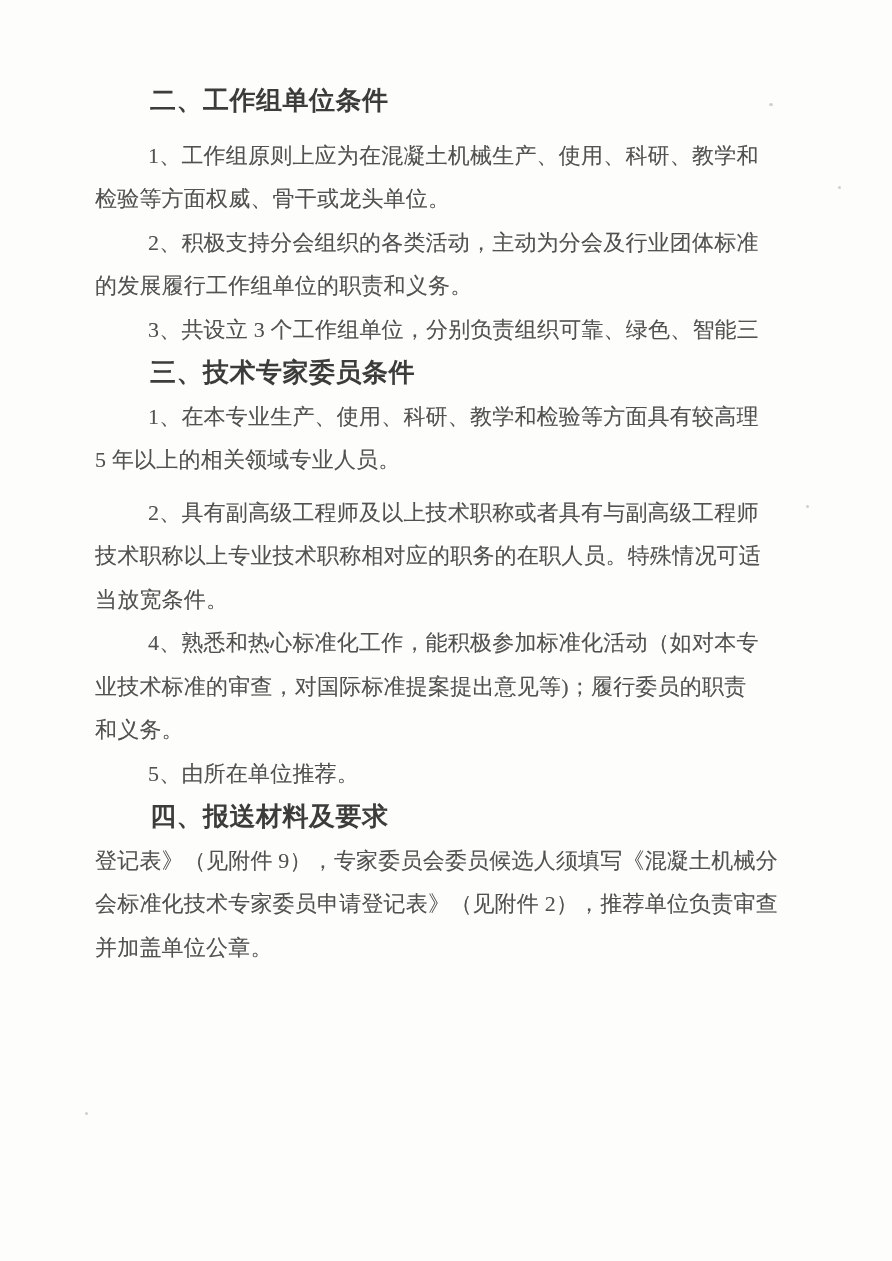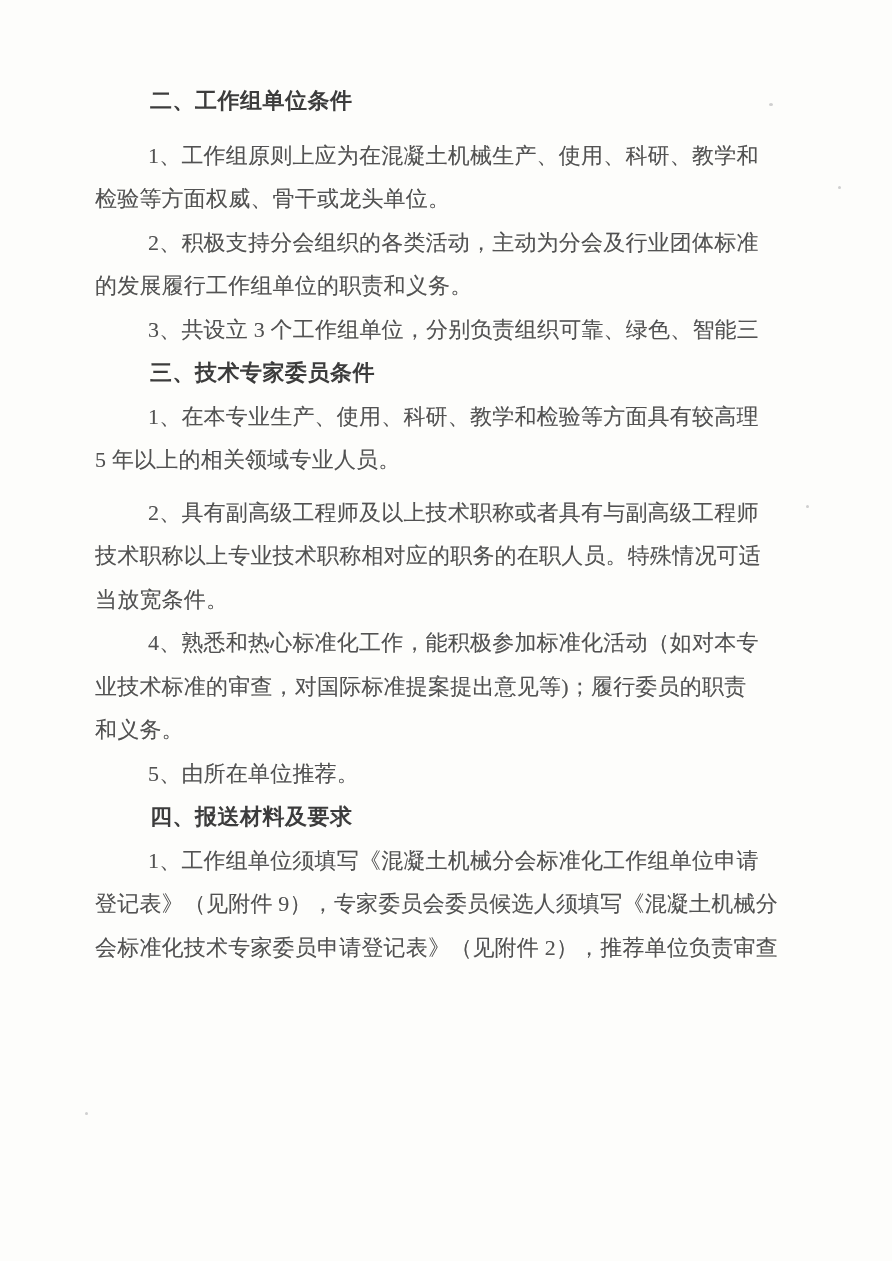--- a/index.html
+++ b/index.html
@@ -30,21 +30,21 @@
     font-size: 22px;
     color: var(--ink);
     white-space: nowrap;
     letter-spacing: 0.2px;
     text-shadow: 0 0 0.6px rgba(90,90,90,0.35);
   }
   .indent { padding-left: 53px; }
   .heading {
     font-family: Liberation Sans, sans-serif;
     font-weight: 700;
-    font-size: 22px;
+    font-size: 26px;
     color: var(--heading-ink);
     padding-left: 55px;
     letter-spacing: 0.5px;
     text-shadow: none;
   }
   .gap-11 { margin-top: 11px; }
   .gap-9  { margin-top: 9px; }
   .speck {
     position: absolute;
     background: #cfcfcf;
@@ -69,23 +69,23 @@
     <div class="line">5 年以上的相关领域专业人员。</div>
     <div class="line indent gap-9">2、具有副高级工程师及以上技术职称或者具有与副高级工程师</div>
     <div class="line">技术职称以上专业技术职称相对应的职务的在职人员。特殊情况可适</div>
     <div class="line">当放宽条件。</div>
     <div class="line indent">4、熟悉和热心标准化工作，能积极参加标准化活动（如对本专</div>
     <div class="line">业技术标准的审查，对国际标准提案提出意见等)；履行委员的职责</div>
     <div class="line">和义务。</div>
     <div class="line indent">5、由所在单位推荐。</div>
 
     <div class="line heading">四、报送材料及要求</div>
-    <div class="line indent">1、工作组单位须填写《混凝土机械分会标准化工作组单位申请</div>
     <div class="line">登记表》（见附件 9），专家委员会委员候选人须填写《混凝土机械分</div>
     <div class="line">会标准化技术专家委员申请登记表》（见附件 2），推荐单位负责审查</div>
+    <div class="line">并加盖单位公章。</div>
 
   </div>
 
   <div class="speck" style="left:769px; top:103px; width:4px; height:3px;"></div>
   <div class="speck" style="left:838px; top:186px; width:3px; height:3px;"></div>
   <div class="speck" style="left:806px; top:505px; width:3px; height:3px;"></div>
   <div class="speck" style="left:85px; top:1112px; width:3px; height:3px;"></div>
 </div>
 
 </body></html>

